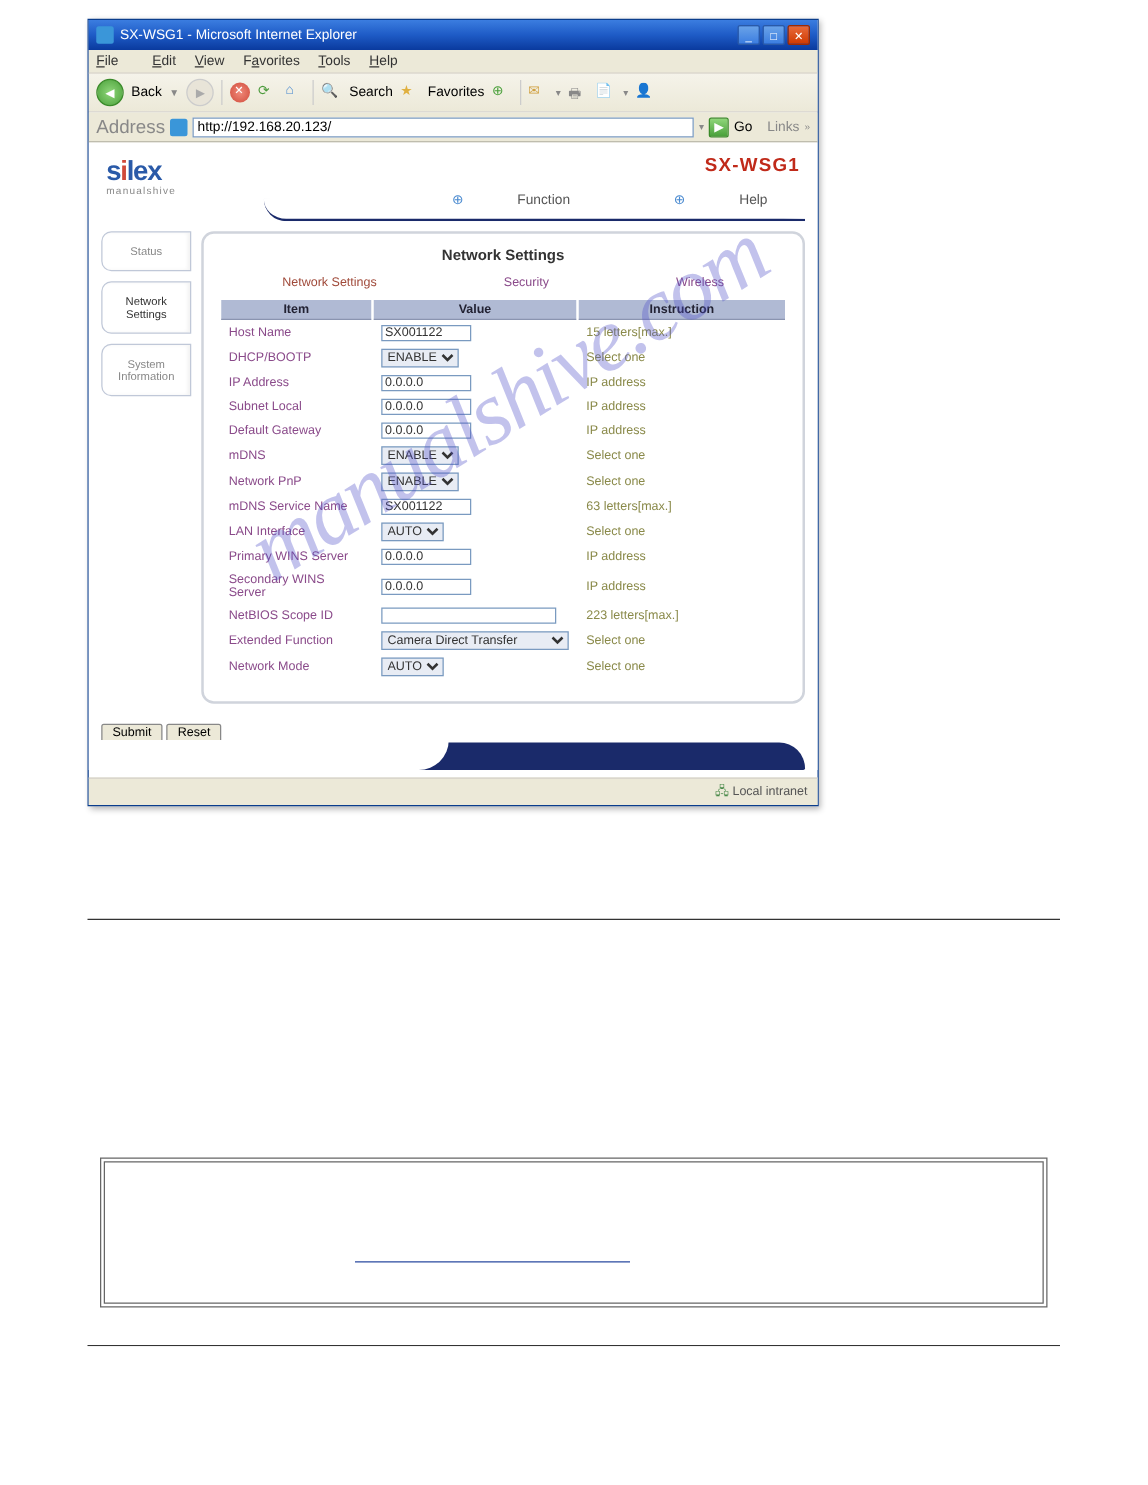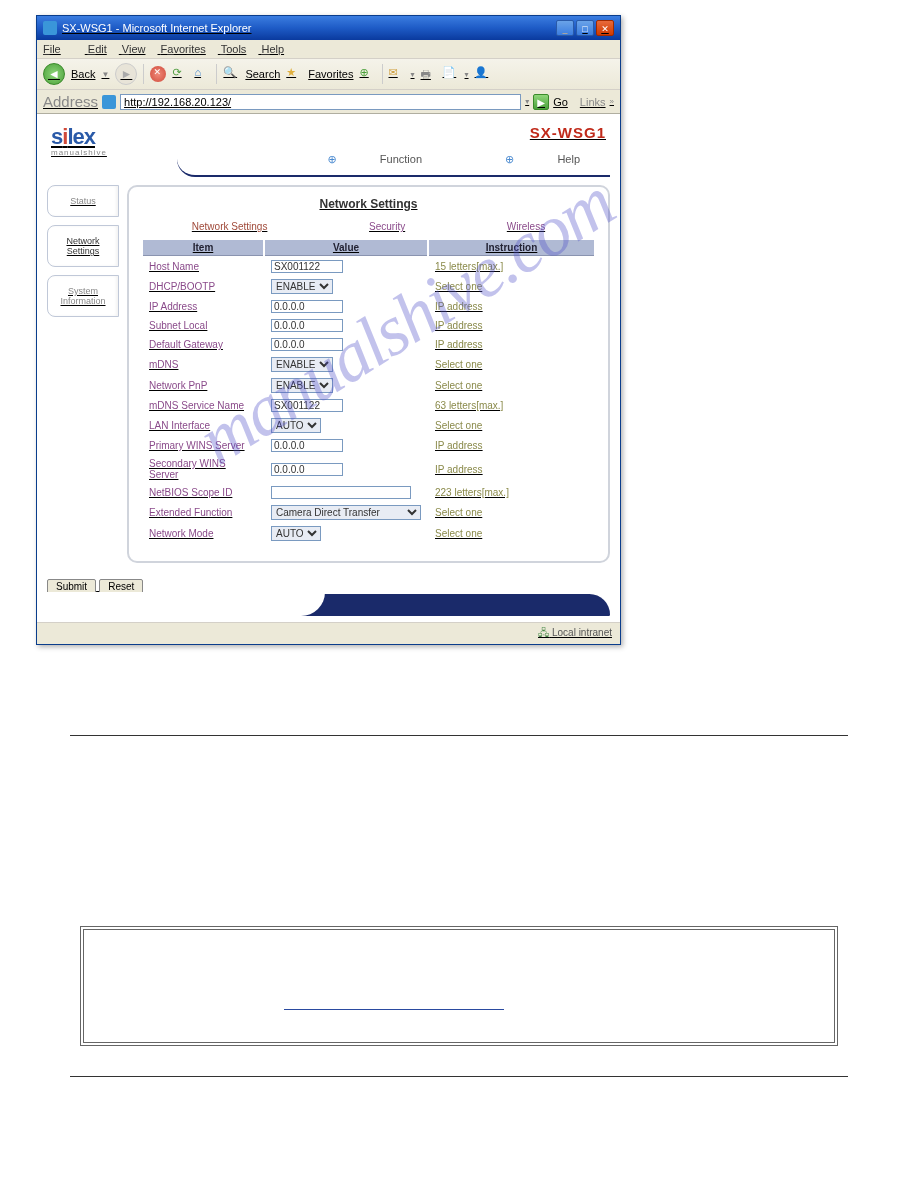--- a/index.html
+++ b/index.html
@@ -1,19 +1,19 @@
 <!DOCTYPE html>
 <html><head>
 <meta charset="utf-8">
 <style>
 * { box-sizing: border-box; margin: 0; padding: 0; }
 body { font-family: Tahoma, Arial, sans-serif; font-size: 11px; background: #fff; width: 918px; position: relative; }
 
 
-.window { border: 1px solid #0a3d8c; background: #fff; margin: 15px 0 0 36px; width: 585px; box-shadow: 2px 2px 5px rgba(0,0,0,.3); text-decoration: underline; }
+.window { border: 1px solid #0a3d8c; background: #fff; margin: 15px 0 0 70px; width: 585px; box-shadow: 2px 2px 5px rgba(0,0,0,.3); }
 .titlebar { background: linear-gradient(to bottom, #3b7de0, #1e5bc6, #0a3a9e); color: #fff; padding: 4px 6px; font-size: 11px; display: flex; align-items: center; }
 .titlebar .ie-icon { width: 14px; height: 14px; background: #3a96d9; border-radius: 2px; margin-right: 5px; display: inline-block; }
 .titlebar .title { flex: 1; }
 .winbtns { display: flex; gap: 2px; }
 .winbtn { width: 18px; height: 16px; font-size: 9px; text-align: center; line-height: 16px; border-radius: 2px; }
 .winbtn.min, .winbtn.max { background: linear-gradient(#6aa3e8,#3b7de0); color:#fff; border:1px solid #2a5aa8;}
 .winbtn.close { background: linear-gradient(#e86a3b,#d03a00); color:#fff; border:1px solid #a02a00;}
 
 .menubar { background: #ece9d8; padding: 3px 6px; font-size: 11px; color: #333; border-bottom: 1px solid #d4d0c8; }
 .menubar span { margin-right: 12px; }

